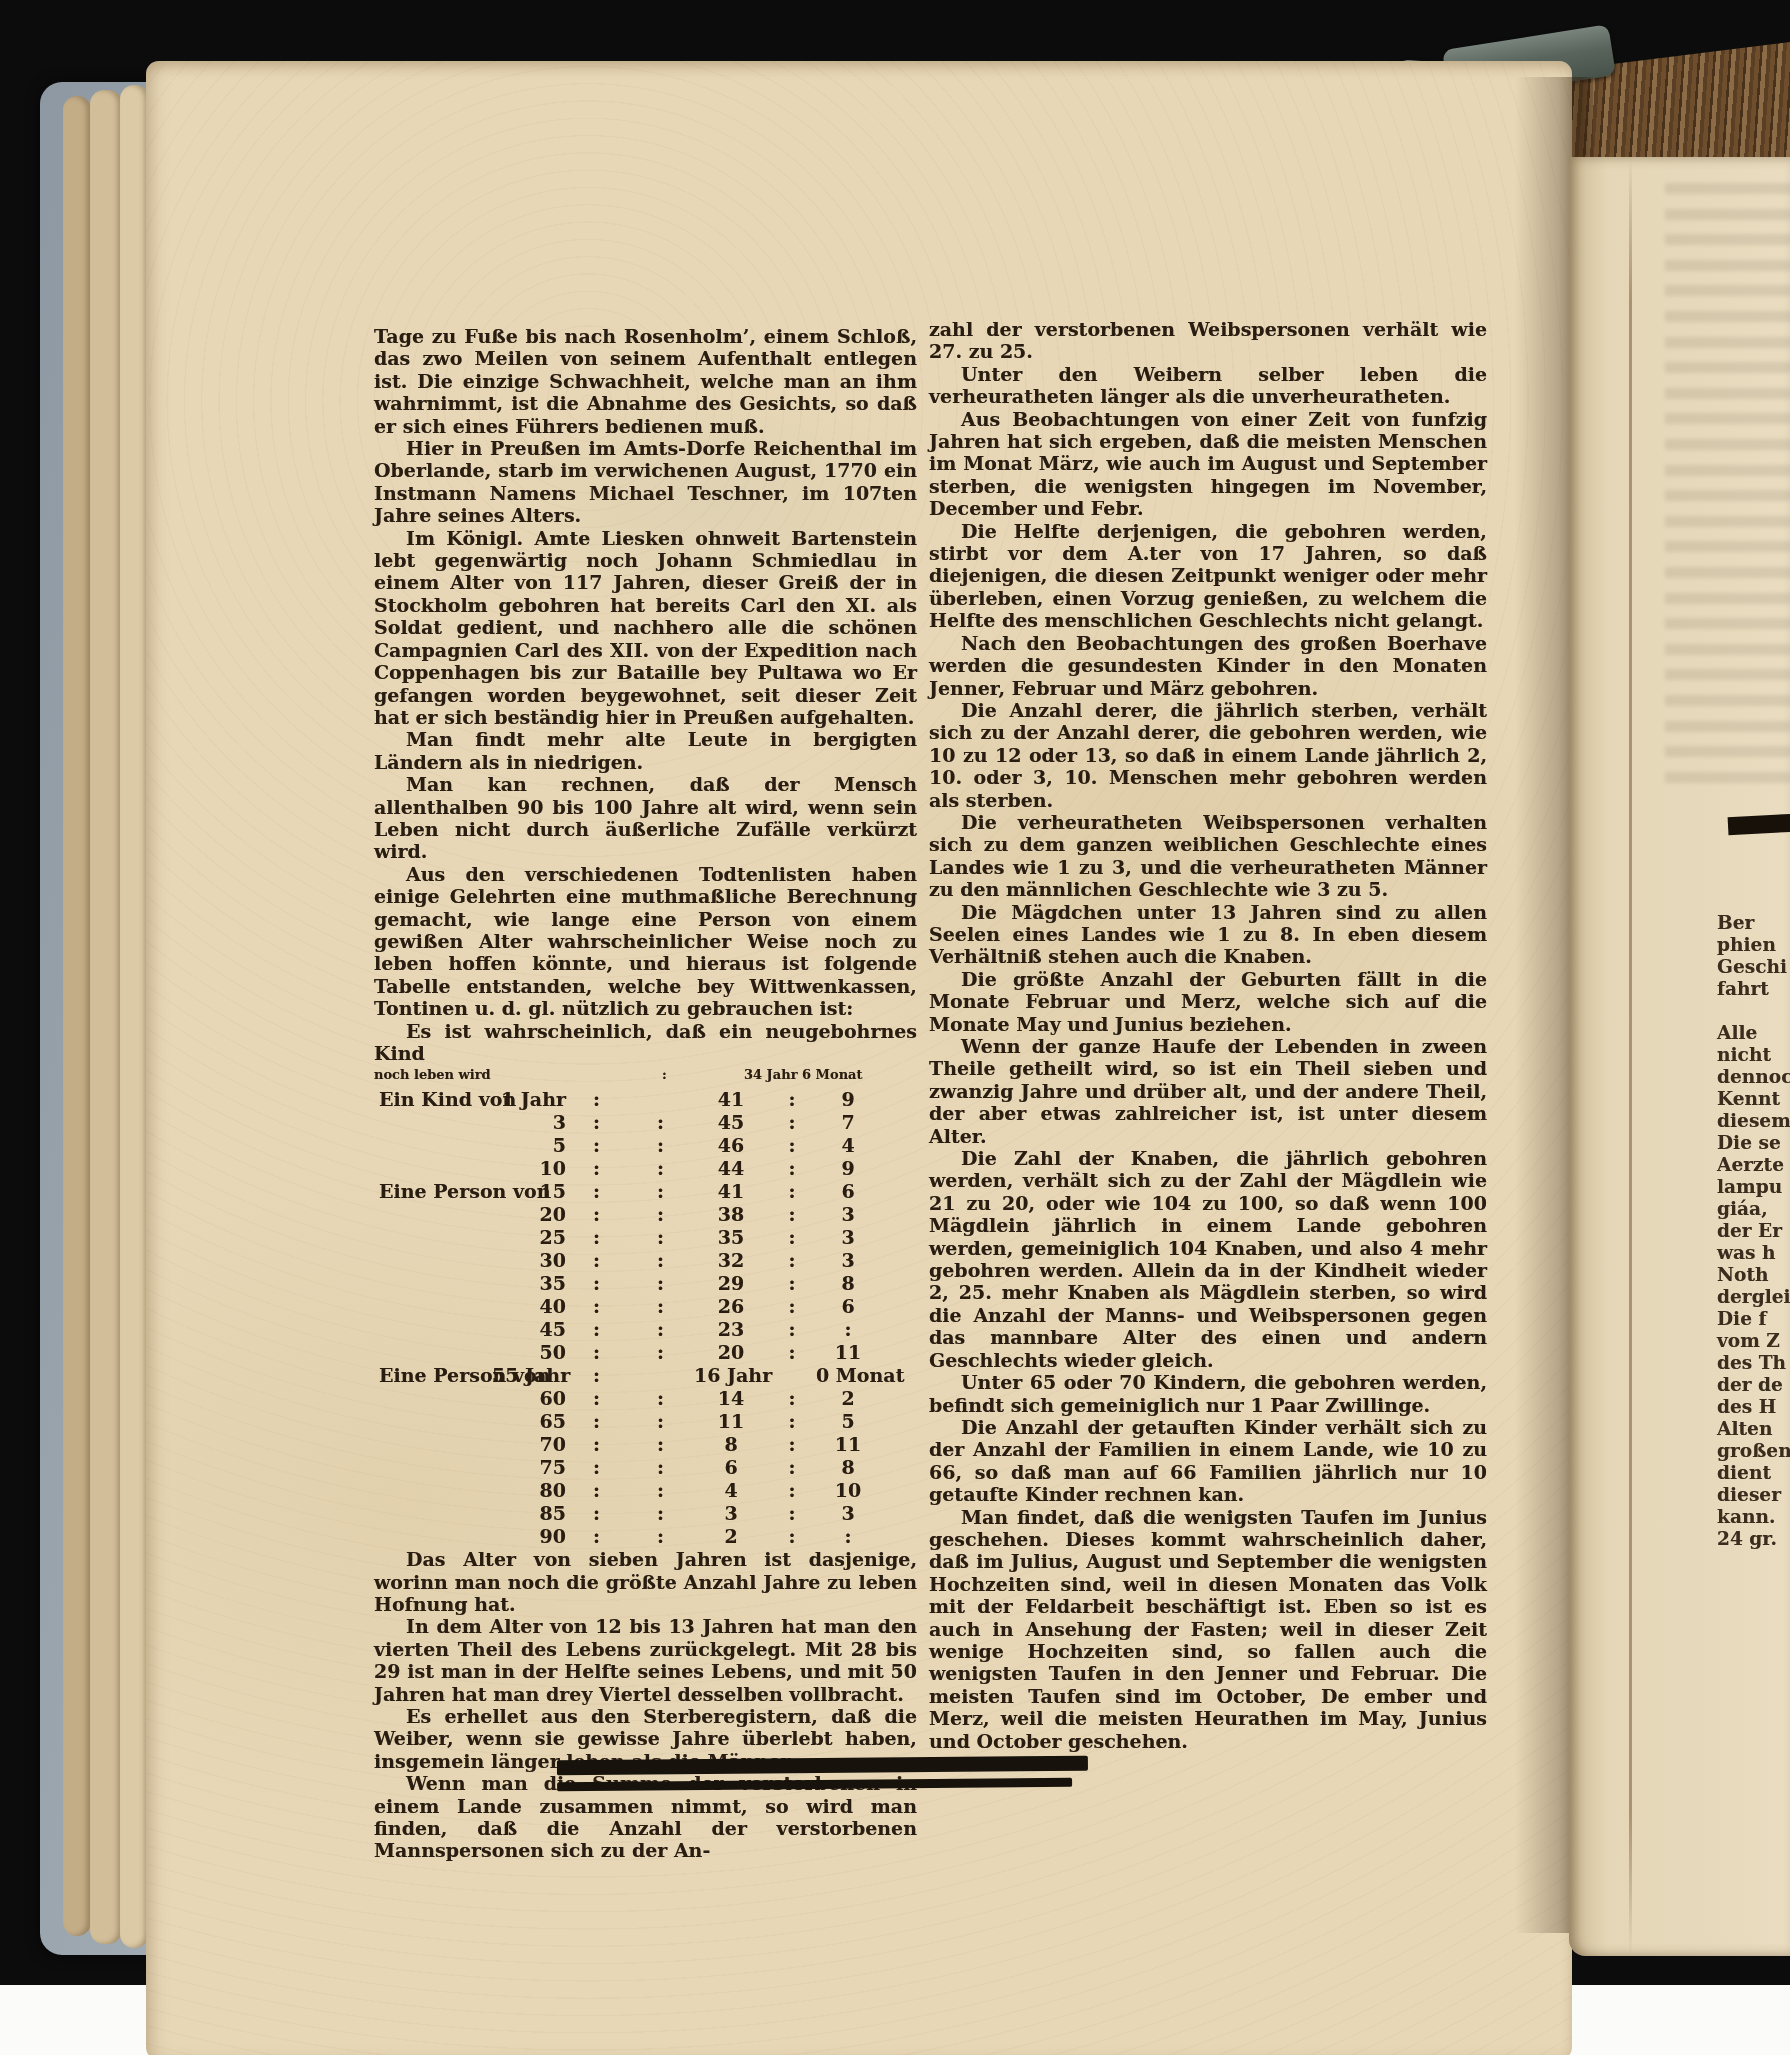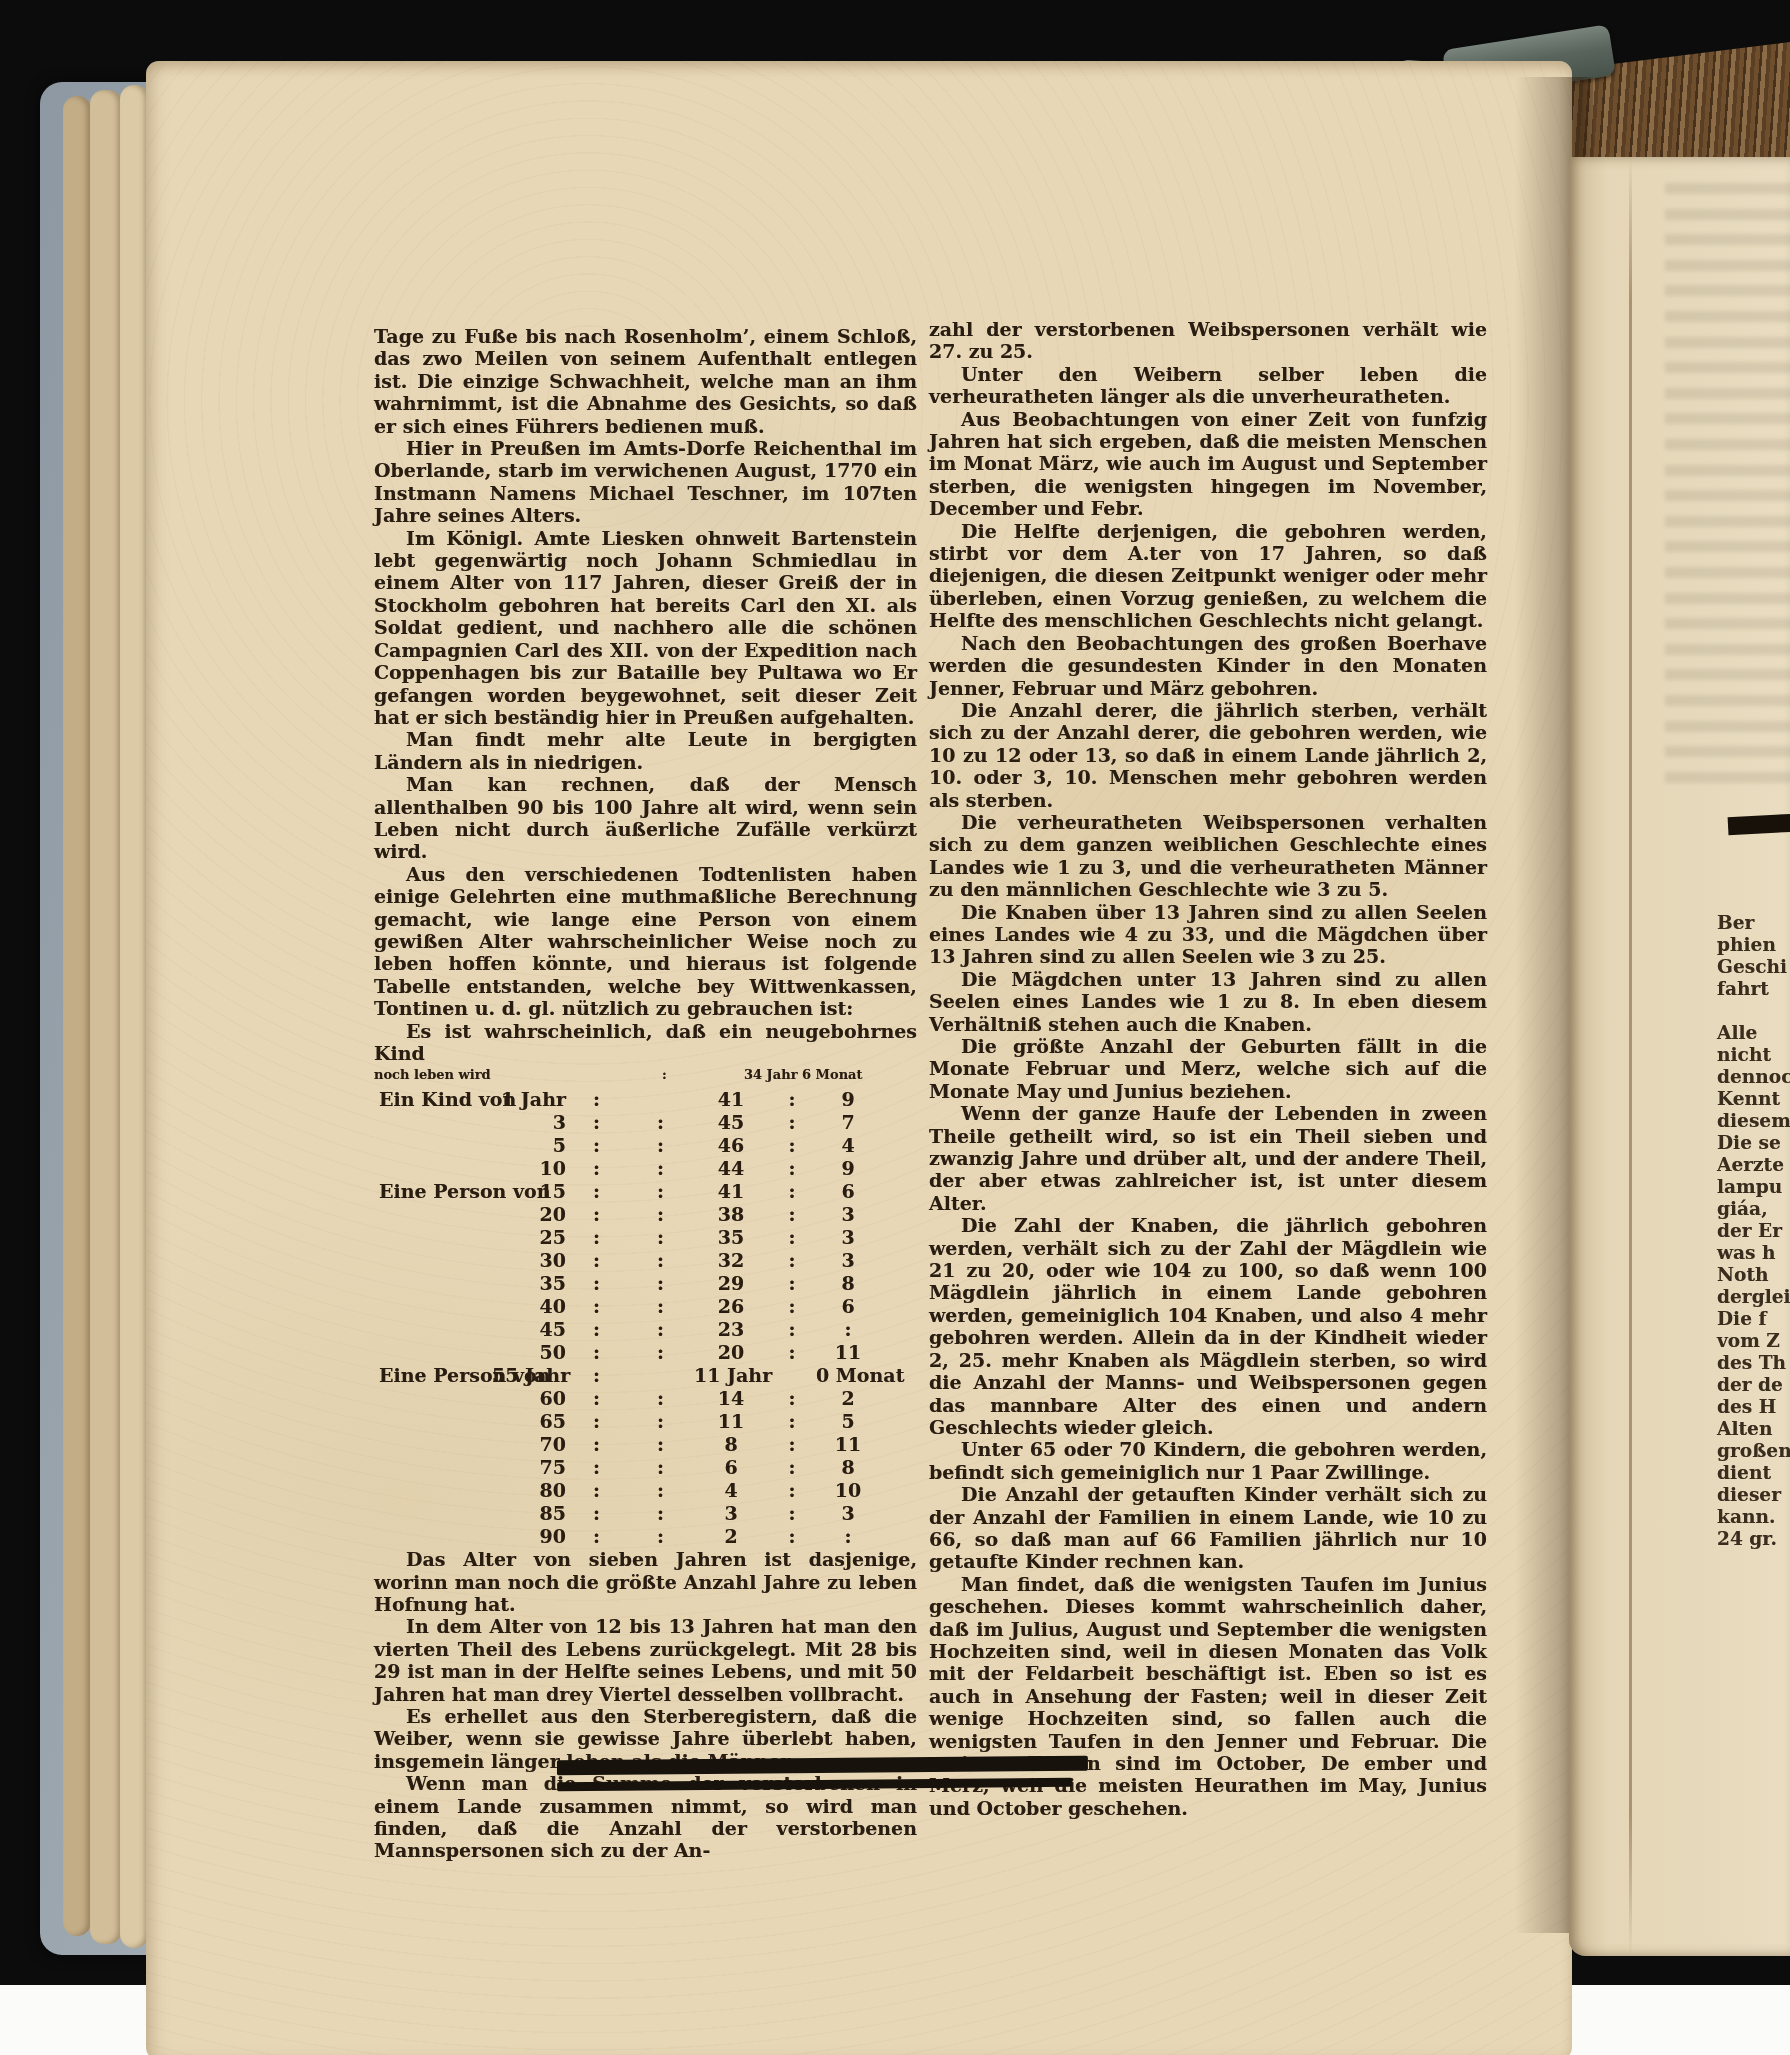--- a/index.html
+++ b/index.html
@@ -254,21 +254,21 @@
             <span class="ctr">20</span>
             <span class="ctr">:</span>
             <span class="ctr">11</span>
           </div>
 
           <div class="trow">
             <span class="lbl">Eine Person von</span>
             <span class="age">55 Jahr</span>
             <span class="ctr">:</span>
             <span class="ctr"></span>
-            <span class="ctr">11 Jahr</span>
+            <span class="ctr">16 Jahr</span>
             <span class="ctr"></span>
             <span class="ctr">0 Monat</span>
           </div>
 
           <div class="trow">
             <span class="lbl"></span>
             <span class="age">60</span>
             <span class="ctr">:</span>
             <span class="ctr">:</span>
             <span class="ctr">14</span>
@@ -348,21 +348,20 @@
 
     <div class="col col-right pgroup lead">
 
     <p>zahl der verstorbenen Weibspersonen verhält wie 27. zu 25.</p>
         <p>Unter den Weibern selber leben die verheuratheten länger als die unverheuratheten.</p>
         <p>Aus Beobachtungen von einer Zeit von funfzig Jahren hat sich ergeben, daß die meisten Menschen im Monat März, wie auch im August und September sterben, die wenigsten hingegen im November, December und Febr.</p>
         <p>Die Helfte derjenigen, die gebohren werden, stirbt vor dem A.ter von 17 Jahren, so daß diejenigen, die diesen Zeitpunkt weniger oder mehr überleben, einen Vorzug genießen, zu welchem die Helfte des menschlichen Geschlechts nicht gelangt.</p>
         <p>Nach den Beobachtungen des großen Boerhave werden die gesundesten Kinder in den Monaten Jenner, Februar und März gebohren.</p>
         <p>Die Anzahl derer, die jährlich sterben, verhält sich zu der Anzahl derer, die gebohren werden, wie 10 zu 12 oder 13, so daß in einem Lande jährlich 2, 10. oder 3, 10. Menschen mehr gebohren werden als sterben.</p>
         <p>Die verheuratheten Weibspersonen verhalten sich zu dem ganzen weiblichen Geschlechte eines Landes wie 1 zu 3, und die verheuratheten Männer zu den männlichen Geschlechte wie 3 zu 5.</p>
-        <p>Die Knaben über 13 Jahren sind zu allen Seelen eines Landes wie 4 zu 33, und die Mägdchen über 13 Jahren sind zu allen Seelen wie 3 zu 25.</p>
         <p>Die Mägdchen unter 13 Jahren sind zu allen Seelen eines Landes wie 1 zu 8. In eben diesem Verhältniß stehen auch die Knaben.</p>
         <p>Die größte Anzahl der Geburten fällt in die Monate Februar und Merz, welche sich auf die Monate May und Junius beziehen.</p>
         <p>Wenn der ganze Haufe der Lebenden in zween Theile getheilt wird, so ist ein Theil sieben und zwanzig Jahre und drüber alt, und der andere Theil, der aber etwas zahlreicher ist, ist unter diesem Alter.</p>
         <p>Die Zahl der Knaben, die jährlich gebohren werden, verhält sich zu der Zahl der Mägdlein wie 21 zu 20, oder wie 104 zu 100, so daß wenn 100 Mägdlein jährlich in einem Lande gebohren werden, gemeiniglich 104 Knaben, und also 4 mehr gebohren werden. Allein da in der Kindheit wieder 2, 25. mehr Knaben als Mägdlein sterben, so wird die Anzahl der Manns- und Weibspersonen gegen das mannbare Alter des einen und andern Geschlechts wieder gleich.</p>
         <p>Unter 65 oder 70 Kindern, die gebohren werden, befindt sich gemeiniglich nur 1 Paar Zwillinge.</p>
         <p>Die Anzahl der getauften Kinder verhält sich zu der Anzahl der Familien in einem Lande, wie 10 zu 66, so daß man auf 66 Familien jährlich nur 10 getaufte Kinder rechnen kan.</p>
         <p>Man findet, daß die wenigsten Taufen im Junius geschehen. Dieses kommt wahrscheinlich daher, daß im Julius, August und September die wenigsten Hochzeiten sind, weil in diesen Monaten das Volk mit der Feldarbeit beschäftigt ist. Eben so ist es auch in Ansehung der Fasten; weil in dieser Zeit wenige Hochzeiten sind, so fallen auch die wenigsten Taufen in den Jenner und Februar. Die meisten Taufen sind im October, De ember und Merz, weil die meisten Heurathen im May, Junius und October geschehen.</p>
       </div>
 
     <div class="abs end-rule">

